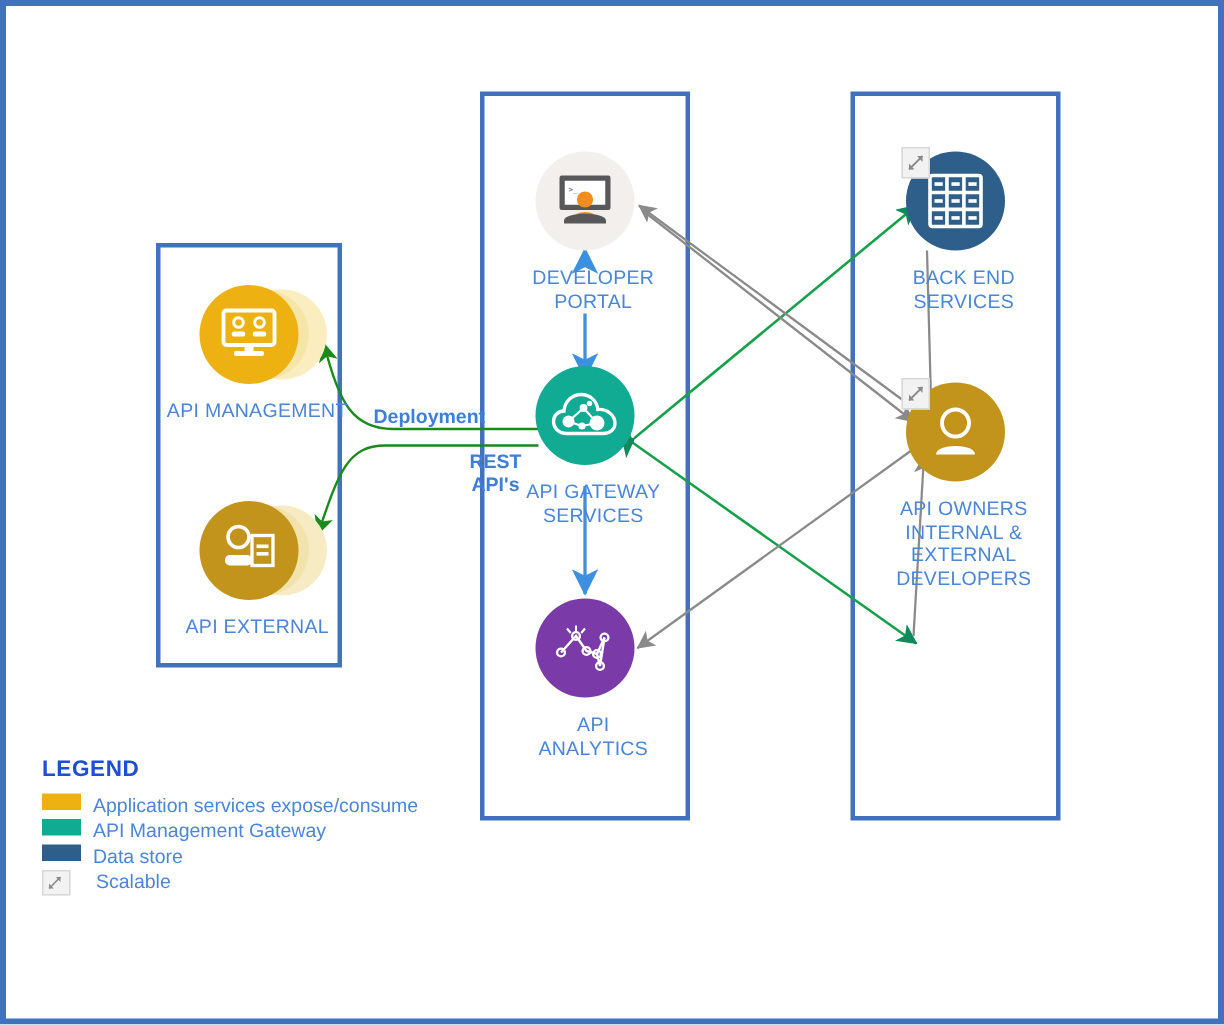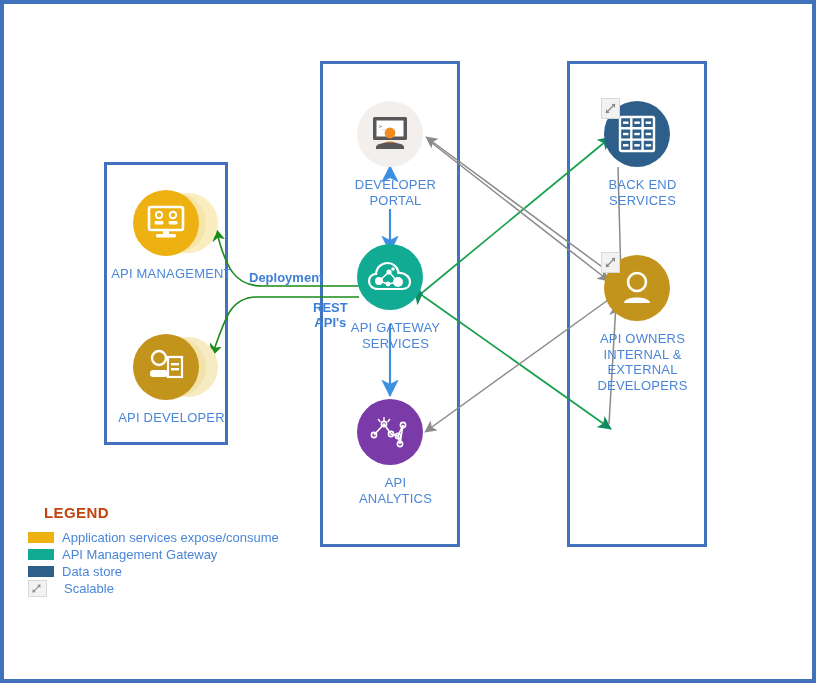--- a/index.html
+++ b/index.html
@@ -96,30 +96,28 @@
     color: #3d7fd6;
     font-size: 13px;
     font-weight: bold;
     line-height: 15px;
     z-index: 7;
     white-space: pre-line;
   }
 
   #legend { position: absolute; left: 24px; top: 500px; z-index: 8; }
   #legend-title {
-    color: #c2410c;
+    color: #1d4ed8;
     font-size: 15px;
     font-weight: bold;
     letter-spacing: 0.4px;
     margin-bottom: 8px;
-    margin-left: 16px;
   }
   .legend-row {
     display: flex;
-    align-items: center;
     height: 16px;
     margin-bottom: 1px;
   }
   .legend-swatch {
     width: 26px;
     height: 11px;
     margin-right: 8px;
     flex: 0 0 auto;
   }
   .legend-swatch.icon-swatch {
@@ -237,21 +235,21 @@
       <div class="disc" style="background:#c3941c;">
         <svg width="40" height="38" viewBox="0 0 40 38">
           <circle cx="13" cy="10" r="7" fill="none" stroke="#ffffff" stroke-width="2.4"></circle>
           <rect x="4" y="22" width="18" height="7" rx="3.2" fill="#ffffff"></rect>
           <rect x="22" y="9" width="14" height="20" fill="none" stroke="#ffffff" stroke-width="2.2"></rect>
           <rect x="25" y="15" width="8" height="2.4" fill="#ffffff"></rect>
           <rect x="25" y="20" width="8" height="2.4" fill="#ffffff"></rect>
         </svg>
       </div>
     </div>
-    <div class="node-label">API DEVELOPER</div>
+    <div class="node-label">API EXTERNAL</div>
   </div>
 
   <div class="node" style="left:386px; top:97px;">
     <div class="disc-wrap">
       <div class="disc" style="background:#f2efed;">
         <svg width="44" height="40" viewBox="0 0 44 40">
           <rect x="5" y="3" width="34" height="23" rx="1.5" fill="#58585a"></rect>
           <rect x="8.5" y="6.5" width="27" height="16" fill="#ffffff"></rect>
           <text x="11" y="14" font-family="DejaVu Sans Mono, monospace" font-size="5" fill="#58585a">&gt;_</text>
           <circle cx="22" cy="19" r="5.4" fill="#f28b20"></circle>

